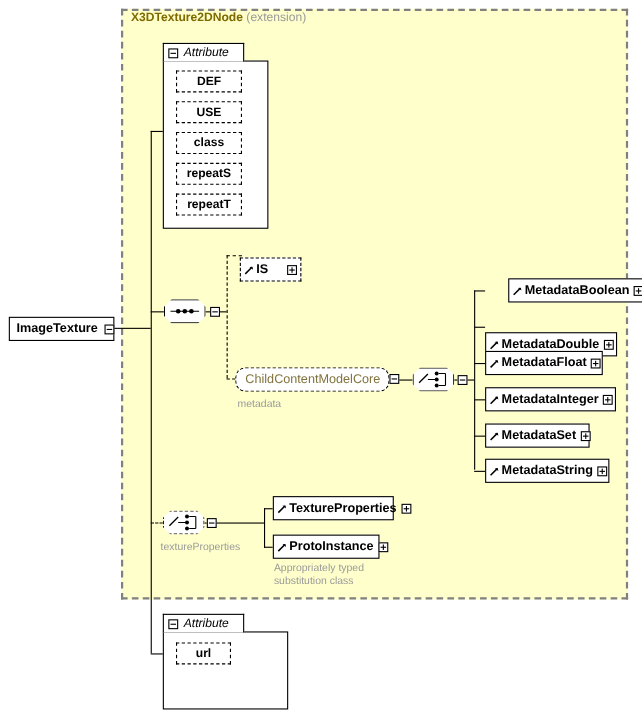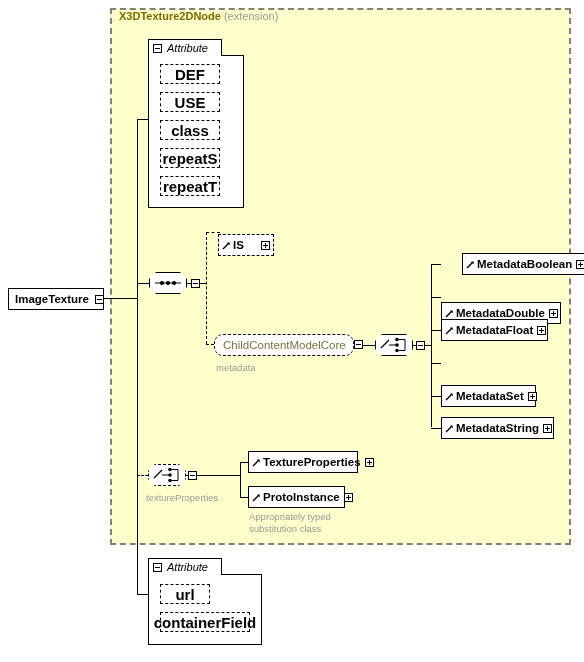--- a/index.html
+++ b/index.html
@@ -103,21 +103,21 @@
   
   .attr-item {
     position: absolute;
     border: 1px dashed #000000;
     background: #ffffff;
     box-sizing: border-box;
     height: 20px;
     display: flex;
     align-items: center;
     justify-content: center;
-    font-size: 15px;
+    font-size: 11px;
     font-weight: bold;
     color: #000000;
     white-space: nowrap;
   }
   .attr-item::after {
     content: "";
     position: absolute;
     left: 3px;
     top: 100%;
     width: 100%;
@@ -461,20 +461,30 @@
     <span class="refarrow">
       <svg width="9" height="9" viewBox="0 0 9 9">
         <path d="M1 8 L7 2" stroke="#000" stroke-width="1.4"></path>
         <path d="M7.5 1.5 L8 4.2 L4.8 1.8 Z" fill="#000"></path>
       </svg>
     </span>
     <span class="lbl">MetadataFloat</span>
     <span class="pmbox plus tailbox"></span>
   </div>
 
+  <div class="elem" style="left:441px; top:352px; width:119px;">
+    <span class="refarrow">
+      <svg width="9" height="9" viewBox="0 0 9 9">
+        <path d="M1 8 L7 2" stroke="#000" stroke-width="1.4"></path>
+        <path d="M7.5 1.5 L8 4.2 L4.8 1.8 Z" fill="#000"></path>
+      </svg>
+    </span>
+    <span class="lbl">MetadataInteger</span>
+    <span class="pmbox plus tailbox"></span>
+  </div>
 
   <div class="elem" style="left:441px; top:385px; width:95px;">
     <span class="refarrow">
       <svg width="9" height="9" viewBox="0 0 9 9">
         <path d="M1 8 L7 2" stroke="#000" stroke-width="1.4"></path>
         <path d="M7.5 1.5 L8 4.2 L4.8 1.8 Z" fill="#000"></path>
       </svg>
     </span>
     <span class="lbl">MetadataSet</span>
     <span class="pmbox plus tailbox"></span>
@@ -544,17 +554,14 @@
 
   <div class="attr-tab" style="left:148px; top:558px; width:74px;">
     <span class="pmbox"></span>
     <span class="tab-label">Attribute</span>
   </div>
   <div class="attr-panel" style="left:148px; top:574px; width:114px; height:71px;"></div>
 
   <div class="attr-item" style="left:160px; top:584px; width:50px;">
     <span>url</span>
   </div>
-  <div class="attr-item" style="left:160px; top:612px; width:90px;">
-    <span>containerField</span>
-  </div>
 
 </div>
 
 </body></html>

